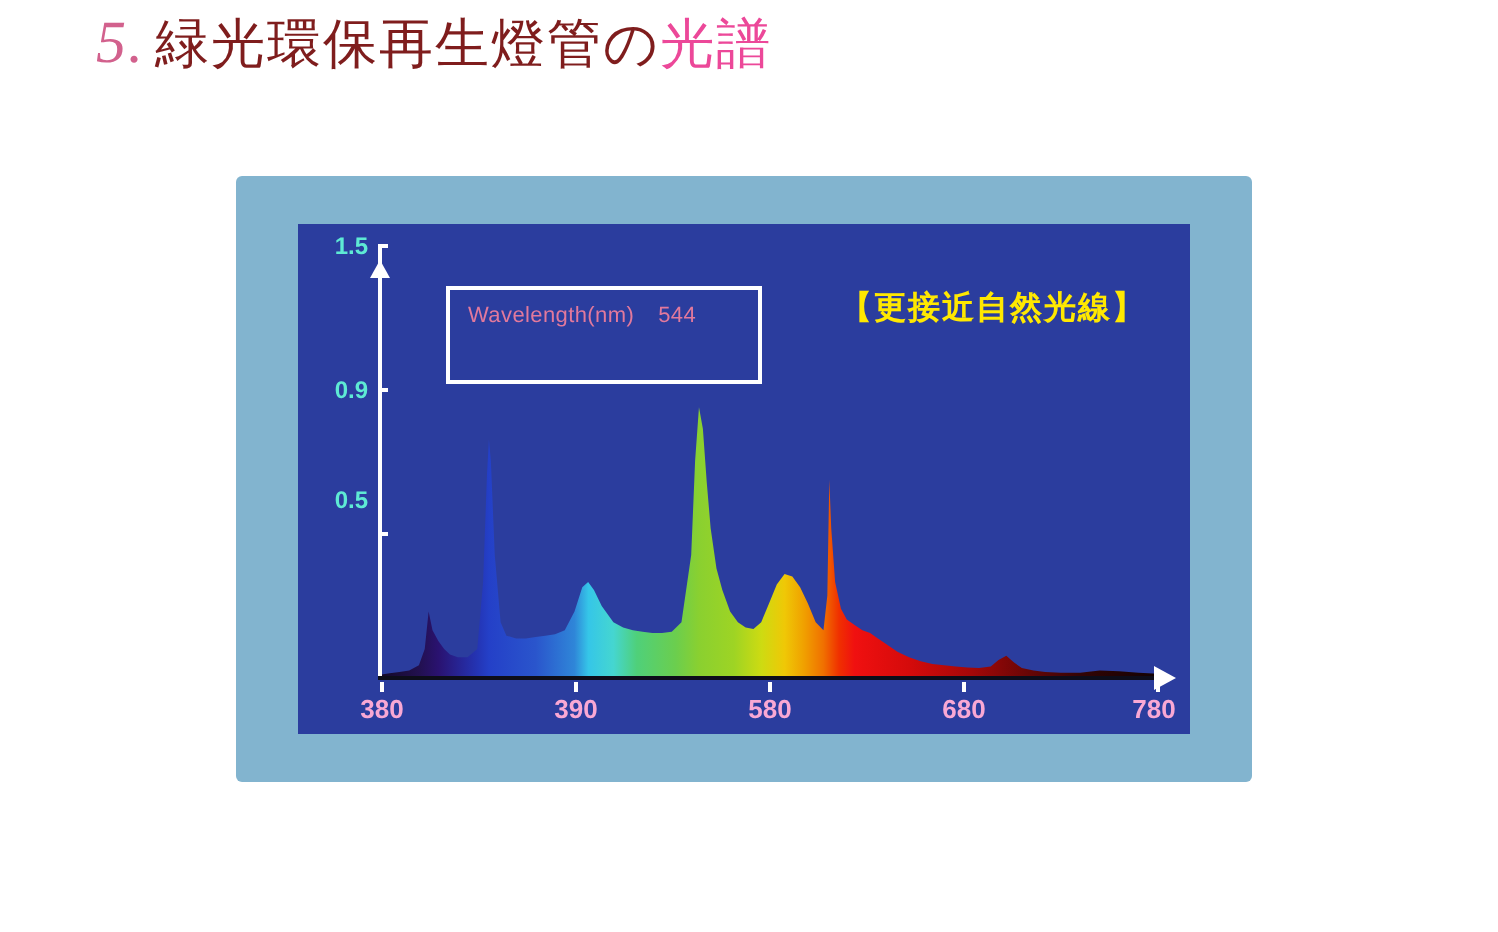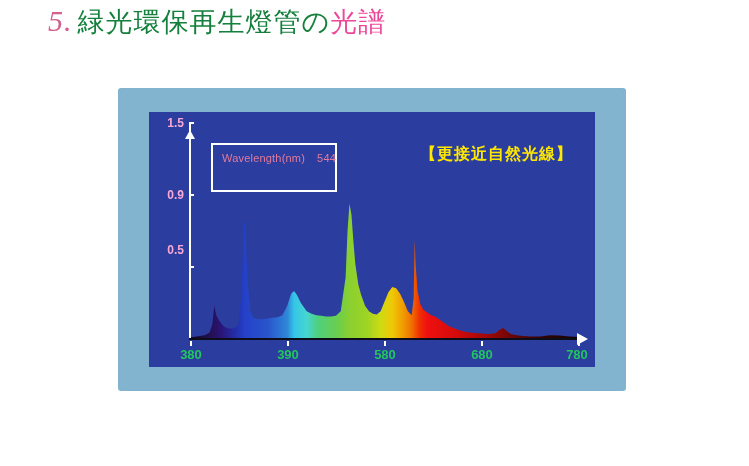--- a/index.html
+++ b/index.html
@@ -18,21 +18,21 @@
     letter-spacing:1px;
   }
   #title .num{
     font-size:30px;
     font-style:italic;
     font-weight:400;
     color:#d2618d;
     font-family:"Liberation Serif","DejaVu Serif",serif;
     padding-right:5px;
   }
-  #title .green{ color:#15803d; }
+  #title .green{ color:#7f1d1d; }
   #title .pink{ color:#ec4899; }
 
   
   #chart-frame{
     position:absolute;
     left:118px;top:88px;
     width:508px;height:303px;
     background:#82b4cf;
     border-radius:3px;
   }
@@ -59,51 +59,51 @@
   #y-arrow{
     position:absolute;left:36px;top:18px;
     width:0;height:0;
     border-left:5px solid transparent;
     border-right:5px solid transparent;
     border-bottom:9px solid #ffffff;
   }
   .ytick{position:absolute;left:40px;width:5px;height:2px;background:#ffffff;}
   .ylabel{
     position:absolute;
-    color:#f9a8d4;
+    color:#5eead4;
     font-size:12px;
     font-weight:bold;
     text-align:right;
     width:32px;
     font-family:"Liberation Sans","DejaVu Sans",sans-serif;
   }
   .xlabel{
     position:absolute;
     bottom:5px;
-    color:#22c55e;
+    color:#f9a8d4;
     font-size:13px;
     font-weight:bold;
     text-align:center;
     width:44px;
     font-family:"Liberation Sans","DejaVu Sans",sans-serif;
   }
   .xtick{position:absolute;bottom:21px;width:2px;height:5px;background:#ffffff;}
 
   
   #spectrum-svg{
     position:absolute;
     left:41px;bottom:29px;
     width:389px;height:215px;
   }
 
   
   #info-box{
     position:absolute;
-    left:62px;top:31px;
-    width:126px;height:49px;
+    left:74px;top:31px;
+    width:158px;height:49px;
     border:2px solid #ffffff;
     box-sizing:border-box;
   }
   .info-row{
     position:absolute;left:9px;
     font-size:11px;
     color:#e2799c;
     white-space:nowrap;
     letter-spacing:.2px;
   }

